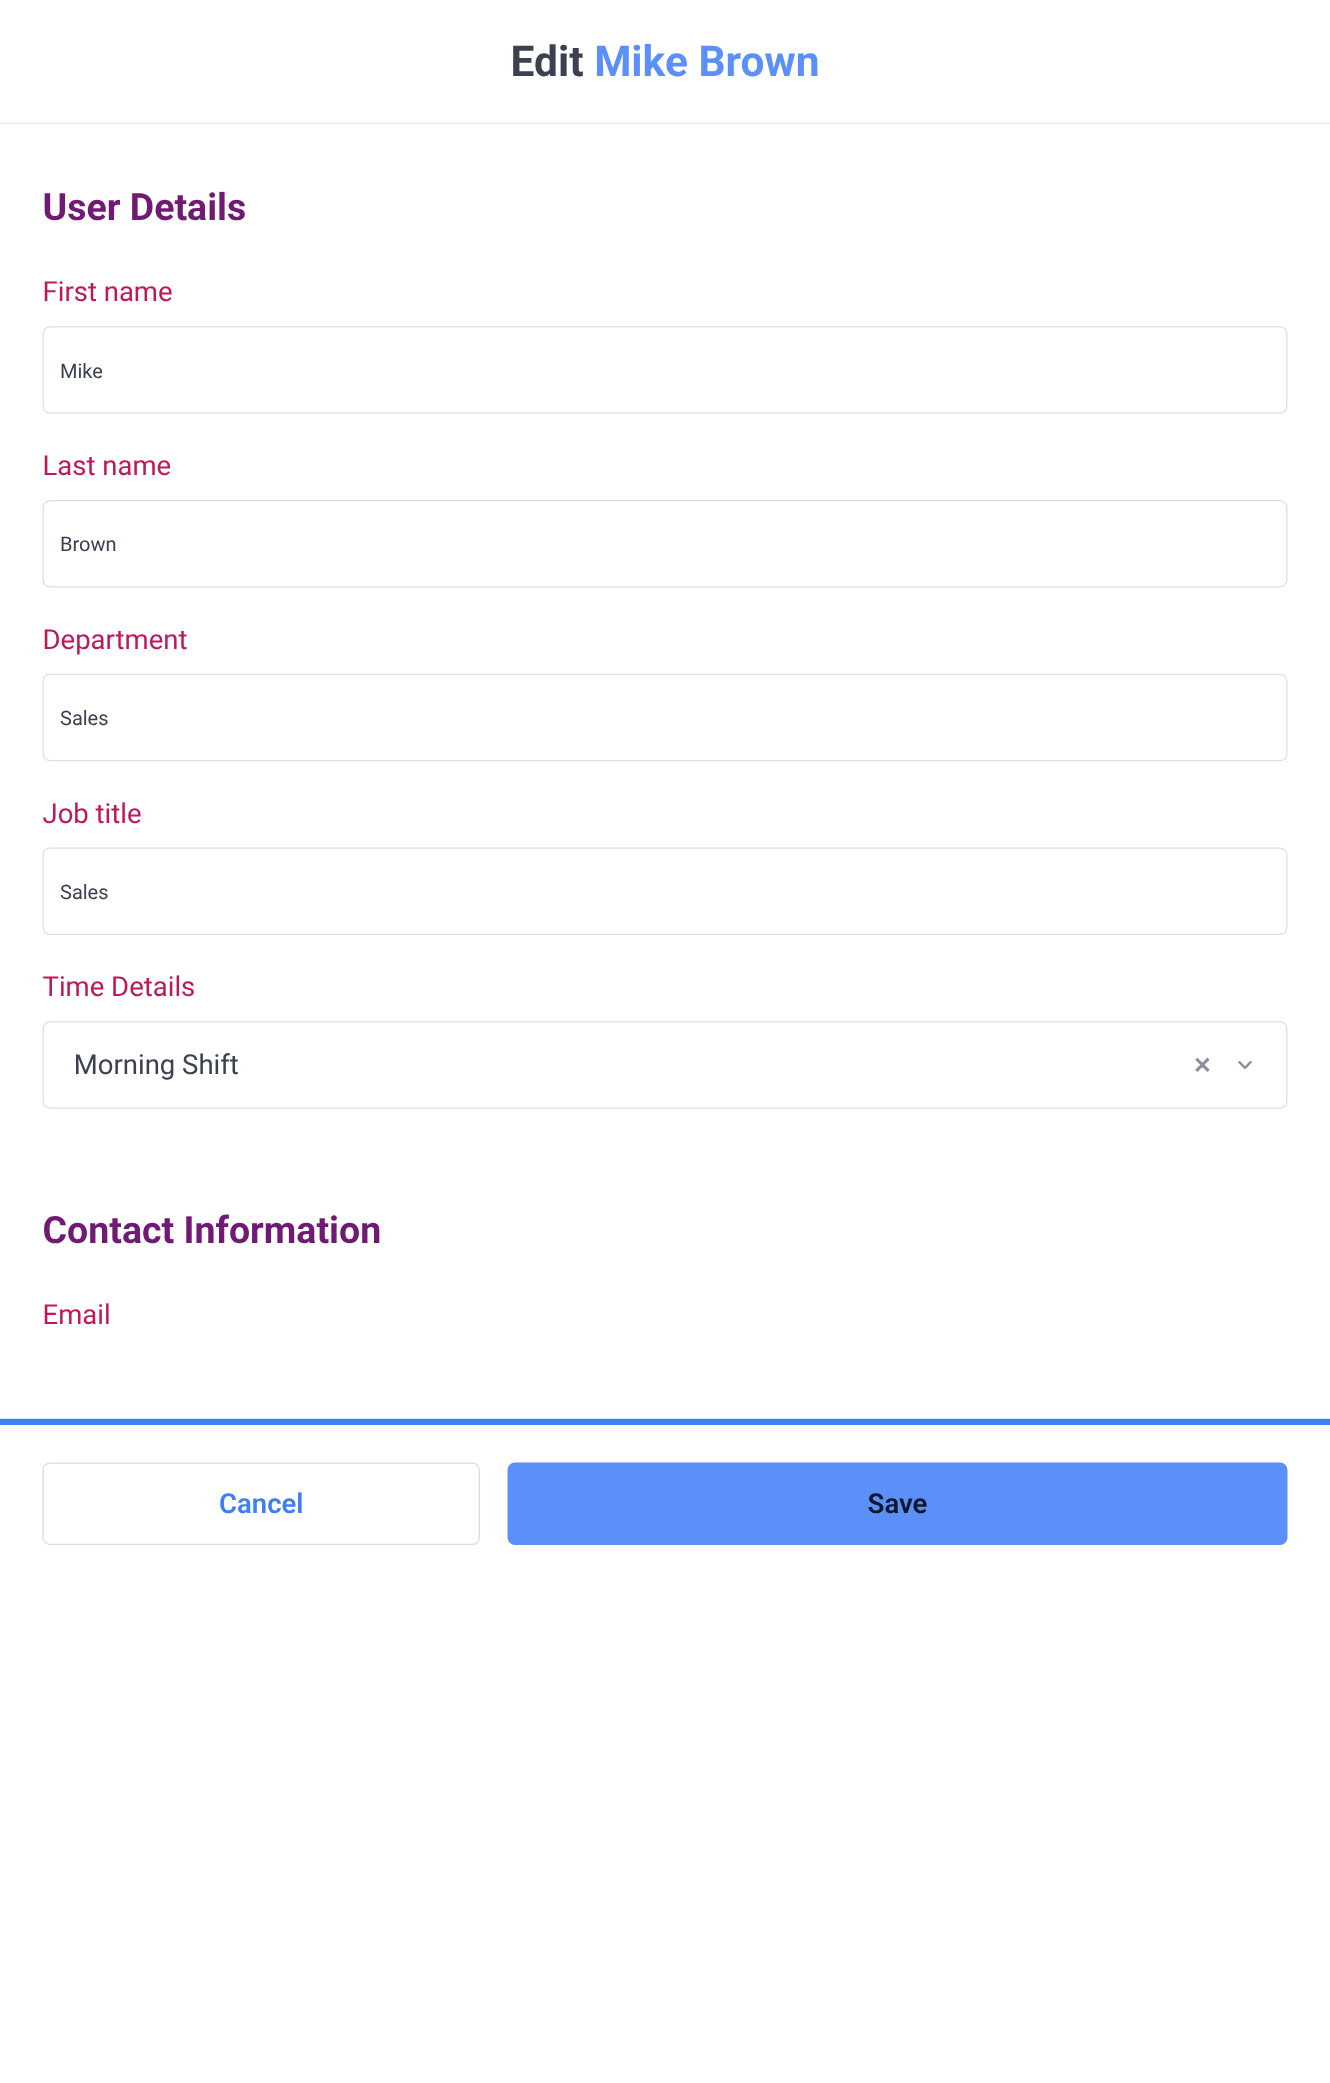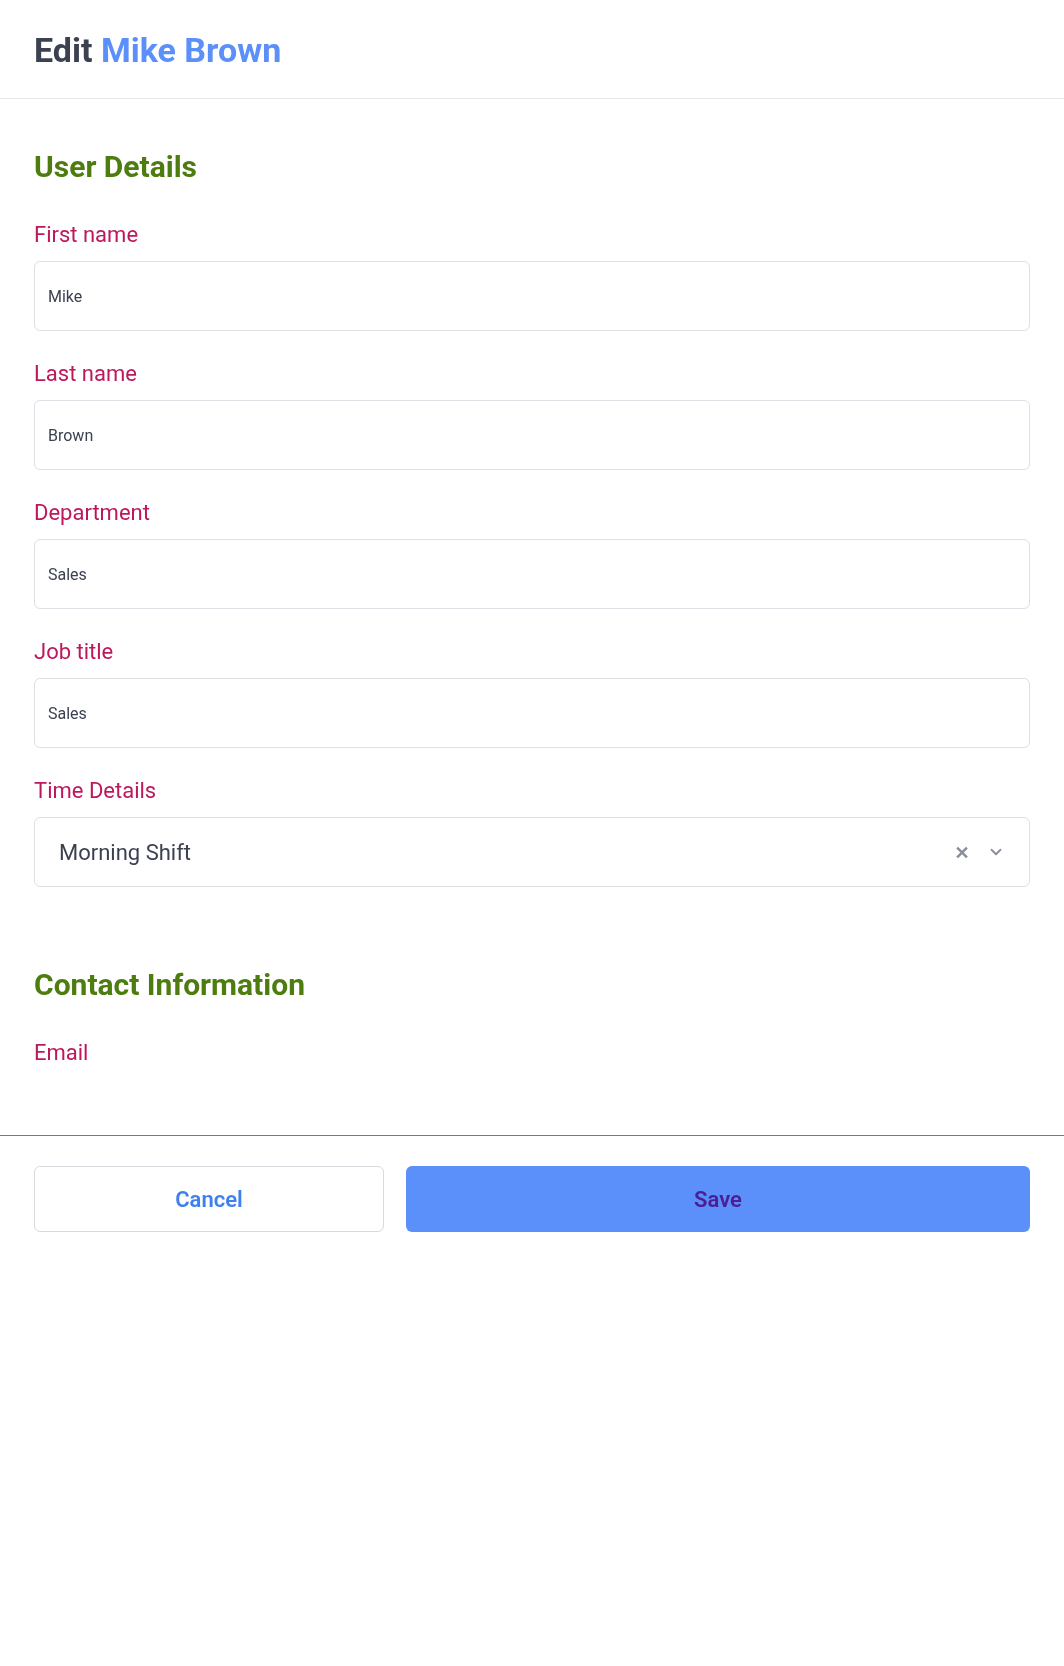--- a/index.html
+++ b/index.html
@@ -9,36 +9,37 @@
     }
     body {
       font-family: -apple-system, BlinkMacSystemFont, "Segoe UI", Roboto, Helvetica, Arial, sans-serif;
       background: #ffffff;
       color: #3b4151;
       width: 1064px;
     }
     .header {
       padding: 30px 34px 28px 34px;
       border-bottom: 1px solid #e6e6e6;
+      text-align: center;
     }
     .header h1 {
       font-size: 34px;
       font-weight: 700;
       color: #3b4151;
     }
     .header h1 .user-name {
       color: #5b8ff9;
     }
     .content {
       padding: 50px 34px 40px 34px;
     }
     .section-title {
       font-size: 30px;
       font-weight: 700;
-      color: #4d7c0f;
+      color: #701a75;
       margin-bottom: 38px;
     }
     .section-title.second {
       margin-top: 80px;
       margin-bottom: 38px;
     }
     .form-group {
       margin-bottom: 30px;
     }
     .form-label {
@@ -104,21 +105,21 @@
       display: flex;
       align-items: center;
       justify-content: center;
       pointer-events: none;
     }
     .select-chevron svg {
       width: 18px;
       height: 18px;
     }
     .footer {
-      border-top: 1px solid #3b82f6;
+      border-top: 5px solid #3b82f6;
       padding: 30px 34px;
       display: flex;
       gap: 22px;
     }
     .btn {
       height: 66px;
       border-radius: 6px;
       font-size: 22px;
       font-weight: 600;
       cursor: pointer;
@@ -130,21 +131,21 @@
     }
     .btn-cancel {
       width: 350px;
       background: #ffffff;
       border: 1px solid #d7dbe0;
       color: #3f80ef;
     }
     .btn-save {
       flex: 1;
       background: #5b8ff9;
-      color: #4c1d95;
+      color: #0f172a;
     }
   </style>
 </head>
 <body>
 
 <div class="header">
   <h1>
     <span>Edit</span>
     <span class="user-name">Mike Brown</span>
   </h1>

